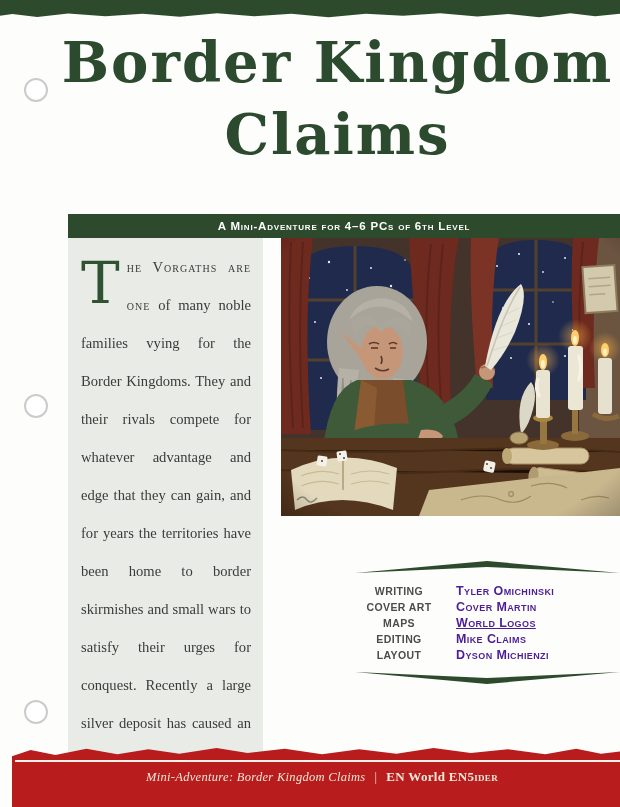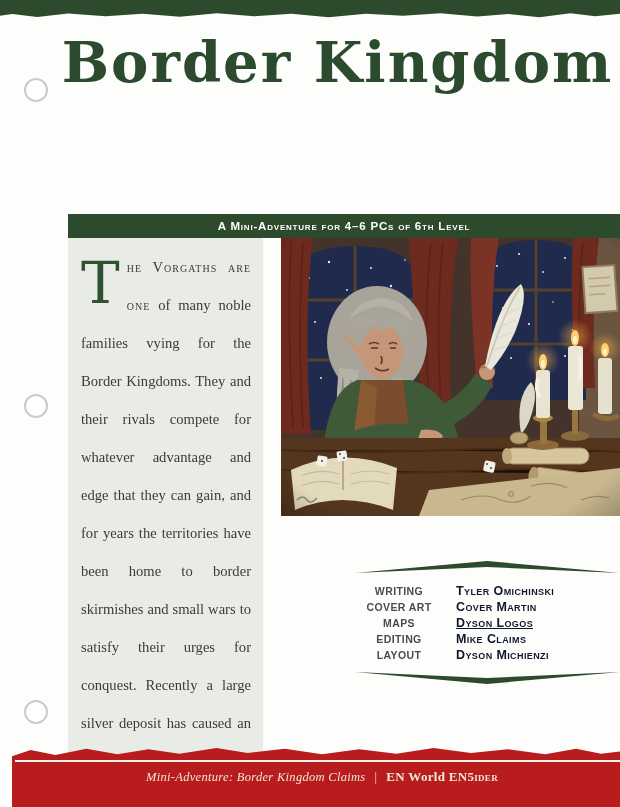--- a/index.html
+++ b/index.html
@@ -52,36 +52,37 @@
 
   
   .credits{position:absolute;left:355px;top:560px;width:265px;}
   .rule{display:block;}
   .credit-rows{margin:9px 0 8px;}
   .credit-row{display:flex;align-items:baseline;line-height:16px;}
   .credit-role{width:88px;text-align:center;margin-right:13px;
     font-family:Liberation Sans, sans-serif;font-weight:bold;font-size:10.5px;
     text-transform:uppercase;letter-spacing:.4px;color:#4c4c4c;}
   .credit-name{font-family:"Liberation Sans",sans-serif;font-weight:bold;font-size:12.5px;
-    font-variant:small-caps;letter-spacing:.4px;color:#0f172a;}
+    font-variant:small-caps;letter-spacing:.4px;color:#4c1d95;}
   .credit-name.link{text-decoration:underline;}
 </style>
 </head>
 <body>
 
 <div class="page">
 
   <div class="top-bar"></div>
 
   <div class="hole hole-1"></div>
   <div class="hole hole-2"></div>
   <div class="hole hole-3"></div>
 
   <h1 class="title">
     <span class="t-line">Border Kingdom</span>
+    <span class="t-line">Claims</span>
   </h1>
 
   <div class="banner">
     <span>A Mini-Adventure for 4–6 PCs of 6th Level</span>
   </div>
 
   <div class="text-col">
     <p class="intro"><span class="dropcap">T</span><span class="leadin">he Vorgaths are one</span><span> of many noble families vying for the Border Kingdoms. They and their rivals compete for whatever advantage and edge that they can gain, and for years the territories have been home to border skirmishes and small wars to satisfy their urges for conquest. Recently a large silver deposit has caused an usual stir—the region it is in has not been of particular note for some time, so no one has bothered enforcing where the border between the two family’s lands are.</span></p>
   </div>
 
@@ -290,21 +291,21 @@
       <div class="credit-row">
         <span class="credit-role">Writing</span>
         <span class="credit-name">Tyler Omichinski</span>
       </div>
       <div class="credit-row">
         <span class="credit-role">Cover Art</span>
         <span class="credit-name">Cover Martin</span>
       </div>
       <div class="credit-row">
         <span class="credit-role">Maps</span>
-        <span class="credit-name link">Dyson Logos</span>
+        <span class="credit-name link">World Logos</span>
       </div>
       <div class="credit-row">
         <span class="credit-role">Editing</span>
         <span class="credit-name">Mike Claims</span>
       </div>
       <div class="credit-row">
         <span class="credit-role">Layout</span>
         <span class="credit-name">Dyson Michienzi</span>
       </div>
     </div>

